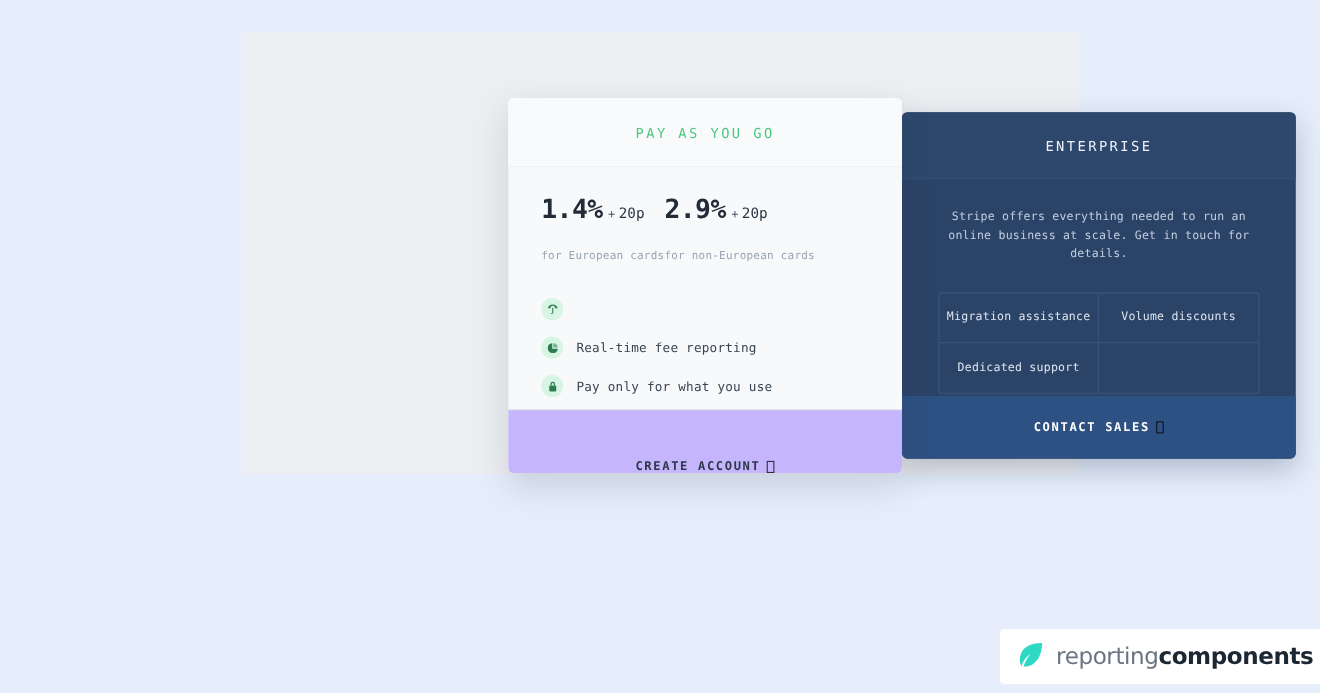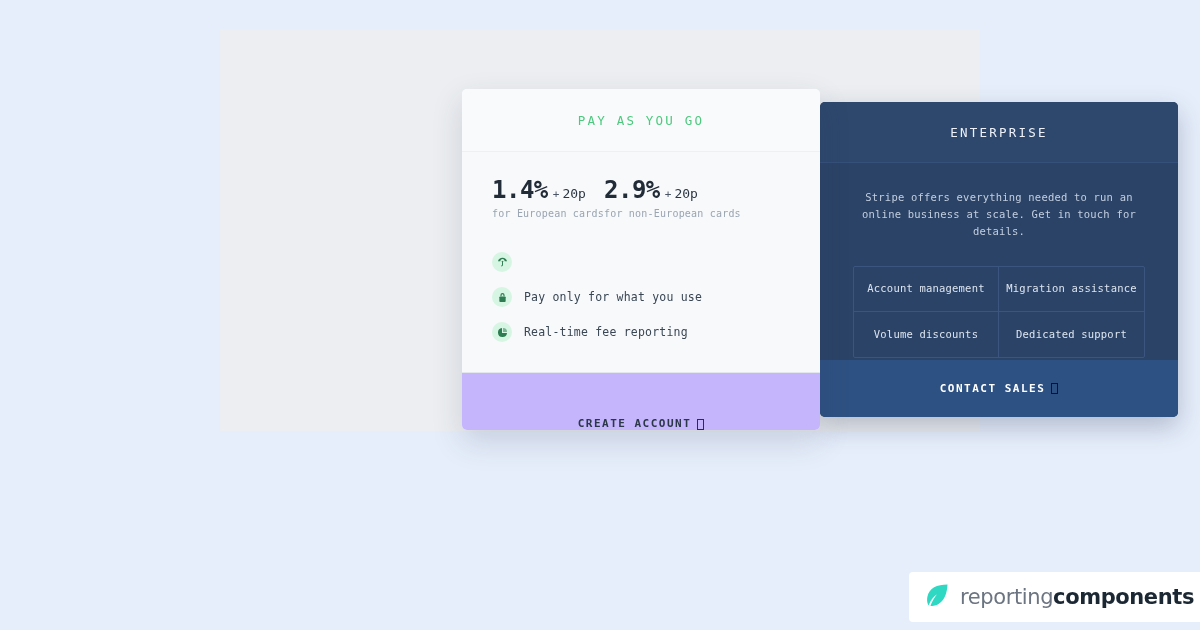--- a/index.html
+++ b/index.html
@@ -152,21 +152,21 @@
     color: #4a5565;
     margin-left: 5px;
     margin-right: 3px;
   }
   .price-extra {
     font-size: 13px;
     color: #2b3544;
     font-weight: 400;
   }
   .price-note {
-    margin-top: 4px;
+    margin-top: 23px;
     font-size: 10px;
     color: #9aa4b2;
     letter-spacing: 0.2px;
   }
 
   .features {
     margin-top: 33px;
     display: flex;
     flex-direction: column;
     gap: 15px;
@@ -249,21 +249,20 @@
   <div class="enterprise-card">
 
     <div class="ent-header">
       <div class="ent-header-title">ENTERPRISE</div>
     </div>
 
     <div class="ent-body">
       <p class="ent-desc">Stripe offers everything needed to run an online business at scale. Get in touch for details.</p>
 
       <div class="ent-grid">
-        <div class="ent-cell">Account management</div>
         <div class="ent-cell">Migration assistance</div>
         <div class="ent-cell">Volume discounts</div>
         <div class="ent-cell">Dedicated support</div>
       </div>
     </div>
 
     <div class="ent-footer">
       <span class="ent-footer-label">CONTACT SALES</span>
       <span class="arrow-box"></span>
     </div>
@@ -307,35 +306,35 @@
               <path d="M8 1.2c-3.2 0-5.9 2.1-6.6 5h3.3C5 4.2 6 2.8 8 2.8s3 1.4 3.3 3.4h3.3c-.7-2.9-3.4-5-6.6-5z"></path>
               <rect x="7.3" y="5.6" width="1.4" height="7.3" rx="0.7"></rect>
               <path d="M5.6 12.5a1.2 1.2 0 0 0 2.4 0z"></path>
             </svg>
           </span>
         </div>
 
         <div class="feature">
           <span class="feature-icon">
             <svg width="11" height="11" viewBox="0 0 16 16" fill="#2e7d52">
+              <path d="M7.3 1.4A6.6 6.6 0 1 0 14.6 8.7H7.3z"></path>
+              <path d="M8.7 1.4v5.9h5.9A6 6 0 0 0 8.7 1.4z" opacity="0.55"></path>
+            </svg>
+          </span>
+          <span class="feature-label">Real-time fee reporting</span>
+        </div>
+
+        <div class="feature">
+          <span class="feature-icon">
+            <svg width="11" height="11" viewBox="0 0 16 16" fill="#2e7d52">
               <path d="M8 1.4a3 3 0 0 0-3 3v1.8h1.7V4.4a1.3 1.3 0 0 1 2.6 0v1.8H11V4.4a3 3 0 0 0-3-3z"></path>
               <rect x="3.4" y="6.4" width="9.2" height="8.1" rx="1.3"></rect>
             </svg>
           </span>
           <span class="feature-label">Pay only for what you use</span>
-        </div>
-
-        <div class="feature">
-          <span class="feature-icon">
-            <svg width="11" height="11" viewBox="0 0 16 16" fill="#2e7d52">
-              <path d="M7.3 1.4A6.6 6.6 0 1 0 14.6 8.7H7.3z"></path>
-              <path d="M8.7 1.4v5.9h5.9A6 6 0 0 0 8.7 1.4z" opacity="0.55"></path>
-            </svg>
-          </span>
-          <span class="feature-label">Real-time fee reporting</span>
         </div>
 
       </div>
     </div>
 
     <div class="payg-footer">
       <span class="payg-footer-label">CREATE ACCOUNT</span>
       <span class="arrow-box"></span>
     </div>
   </div>

